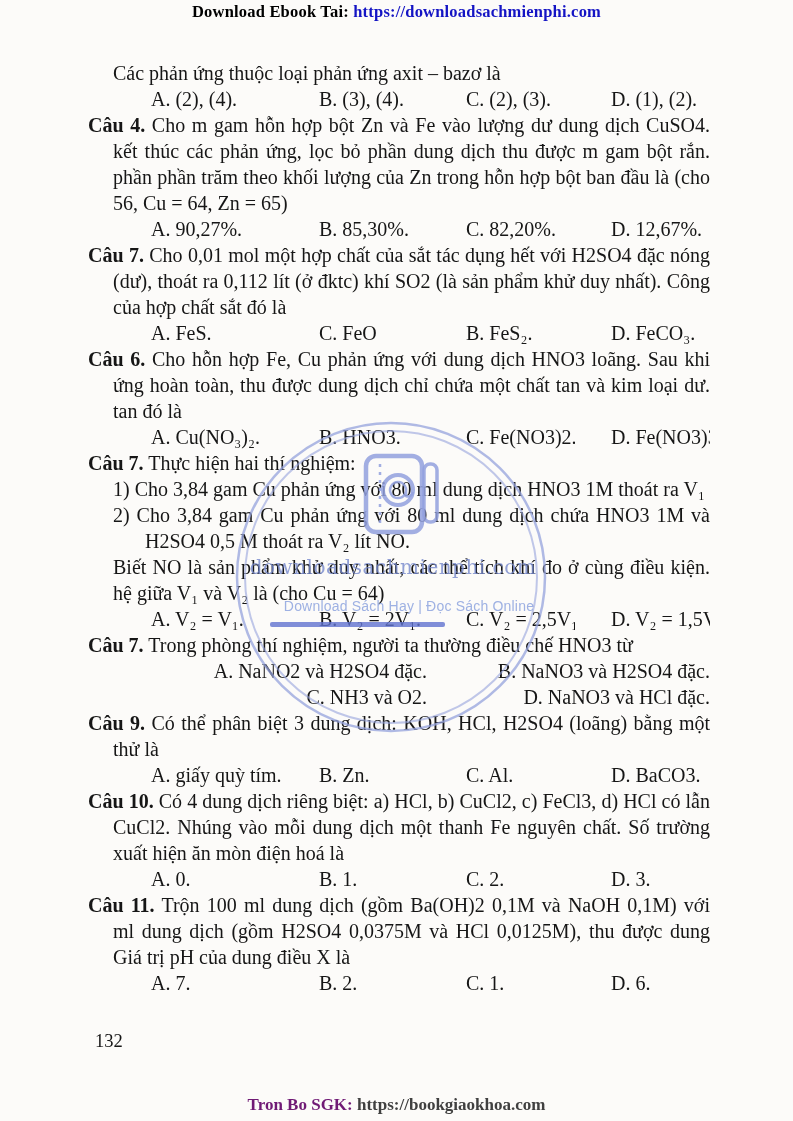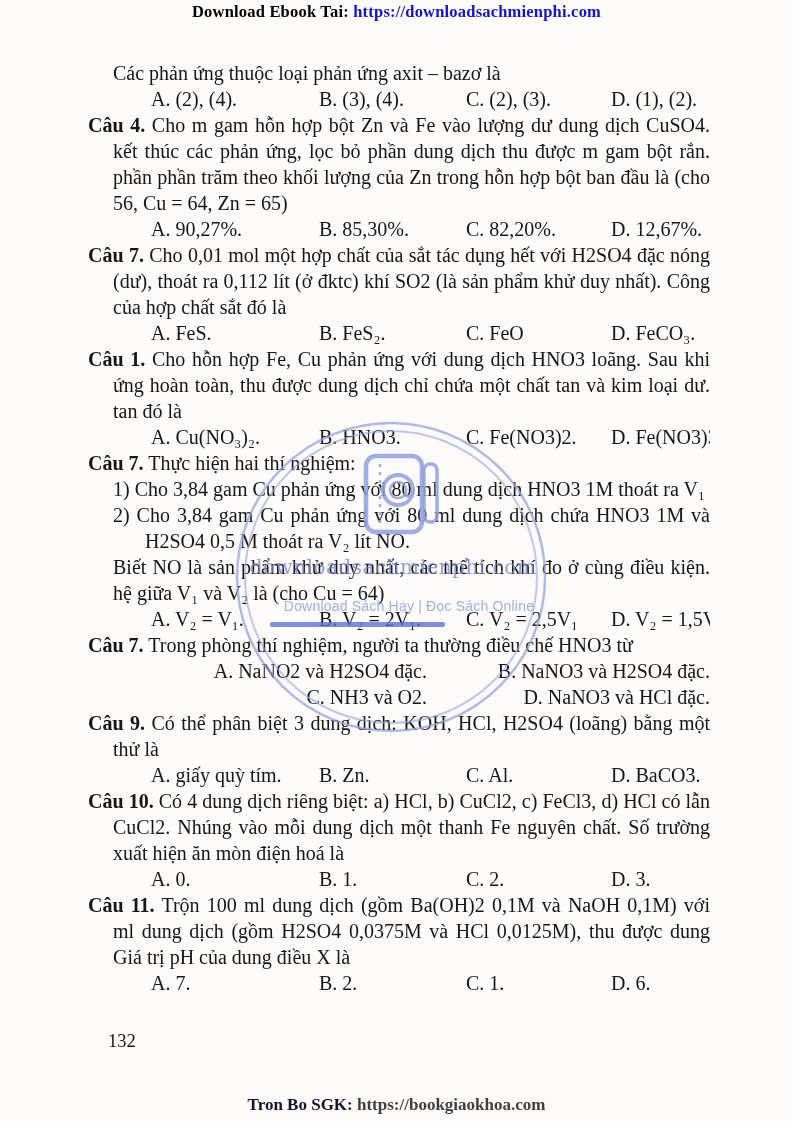--- a/index.html
+++ b/index.html
@@ -23,24 +23,24 @@
                  background:rgba(96,115,208,.8);border-radius:2px;}
   
   .wm{position:absolute;inset:0;pointer-events:none;margin-top:12px;}
   .wm svg{position:absolute;left:0;top:0;}
   .wm-url{position:absolute;top:543px;left:0;width:786px;text-align:center;
           font-family:"DejaVu Serif",serif;font-size:20px;letter-spacing:.5px;
           color:rgba(118,136,204,.8);}
   .wm-tag{position:absolute;top:586px;left:16px;width:786px;text-align:center;
           font-family:"Liberation Sans","DejaVu Sans",sans-serif;font-size:14px;
           letter-spacing:.2px;color:rgba(148,168,224,.9);}
-  .pagenum{position:absolute;left:108px;top:1031px;font-size:18.5px;}
+  .pagenum{position:absolute;left:95px;top:1031px;font-size:18.5px;}
   .footer{position:absolute;top:1095px;left:0;right:0;text-align:center;
           font-size:17px;font-weight:bold;}
-  .ftr-label{color:#0f172a;}
+  .ftr-label{color:#701a75;}
   .ftr-url{color:#404040;}
 </style>
 </head>
 <body>
 
 <div class="page">
 
   <div class="header">
     <span class="hdr-label">Download Ebook Tai: </span><span class="hdr-url">https://downloadsachmienphi.com</span>
   </div>
@@ -64,26 +64,26 @@
       <span>B. 85,30%.</span>
       <span>C. 82,20%.</span>
       <span>D. 12,67%.</span>
     </div>
 
     <div class="line just"><b class="qlabel">Câu 7.</b> <span>Cho 0,01 mol một hợp chất của sắt tác dụng hết với H2SO4 đặc nóng</span></div>
     <div class="line cont just">(dư), thoát ra 0,112 lít (ở đktc) khí SO2 (là sản phẩm khử duy nhất). Công thức</div>
     <div class="line cont">của hợp chất sắt đó là</div>
     <div class="line opts">
       <span>A. FeS.</span>
+      <span>C. FeO</span>
       <span>B. FeS₂.</span>
-      <span>C. FeO</span>
       <span>D. FeCO₃.</span>
     </div>
 
-    <div class="line just"><b class="qlabel">Câu 1.</b> <span>Cho hỗn hợp Fe, Cu phản ứng với dung dịch HNO3 loãng. Sau khi phản</span></div>
+    <div class="line just"><b class="qlabel">Câu 6.</b> <span>Cho hỗn hợp Fe, Cu phản ứng với dung dịch HNO3 loãng. Sau khi phản</span></div>
     <div class="line cont just">ứng hoàn toàn, thu được dung dịch chỉ chứa một chất tan và kim loại dư. Chất</div>
     <div class="line cont">tan đó là</div>
     <div class="line opts">
       <span>A. Cu(NO₃)₂.</span>
       <span>B. HNO3.</span>
       <span>C. Fe(NO3)2.</span>
       <span>D. Fe(NO3)3.</span>
     </div>
 
     <div class="line"><b class="qlabel">Câu 7.</b> <span>Thực hiện hai thí nghiệm:</span></div>

